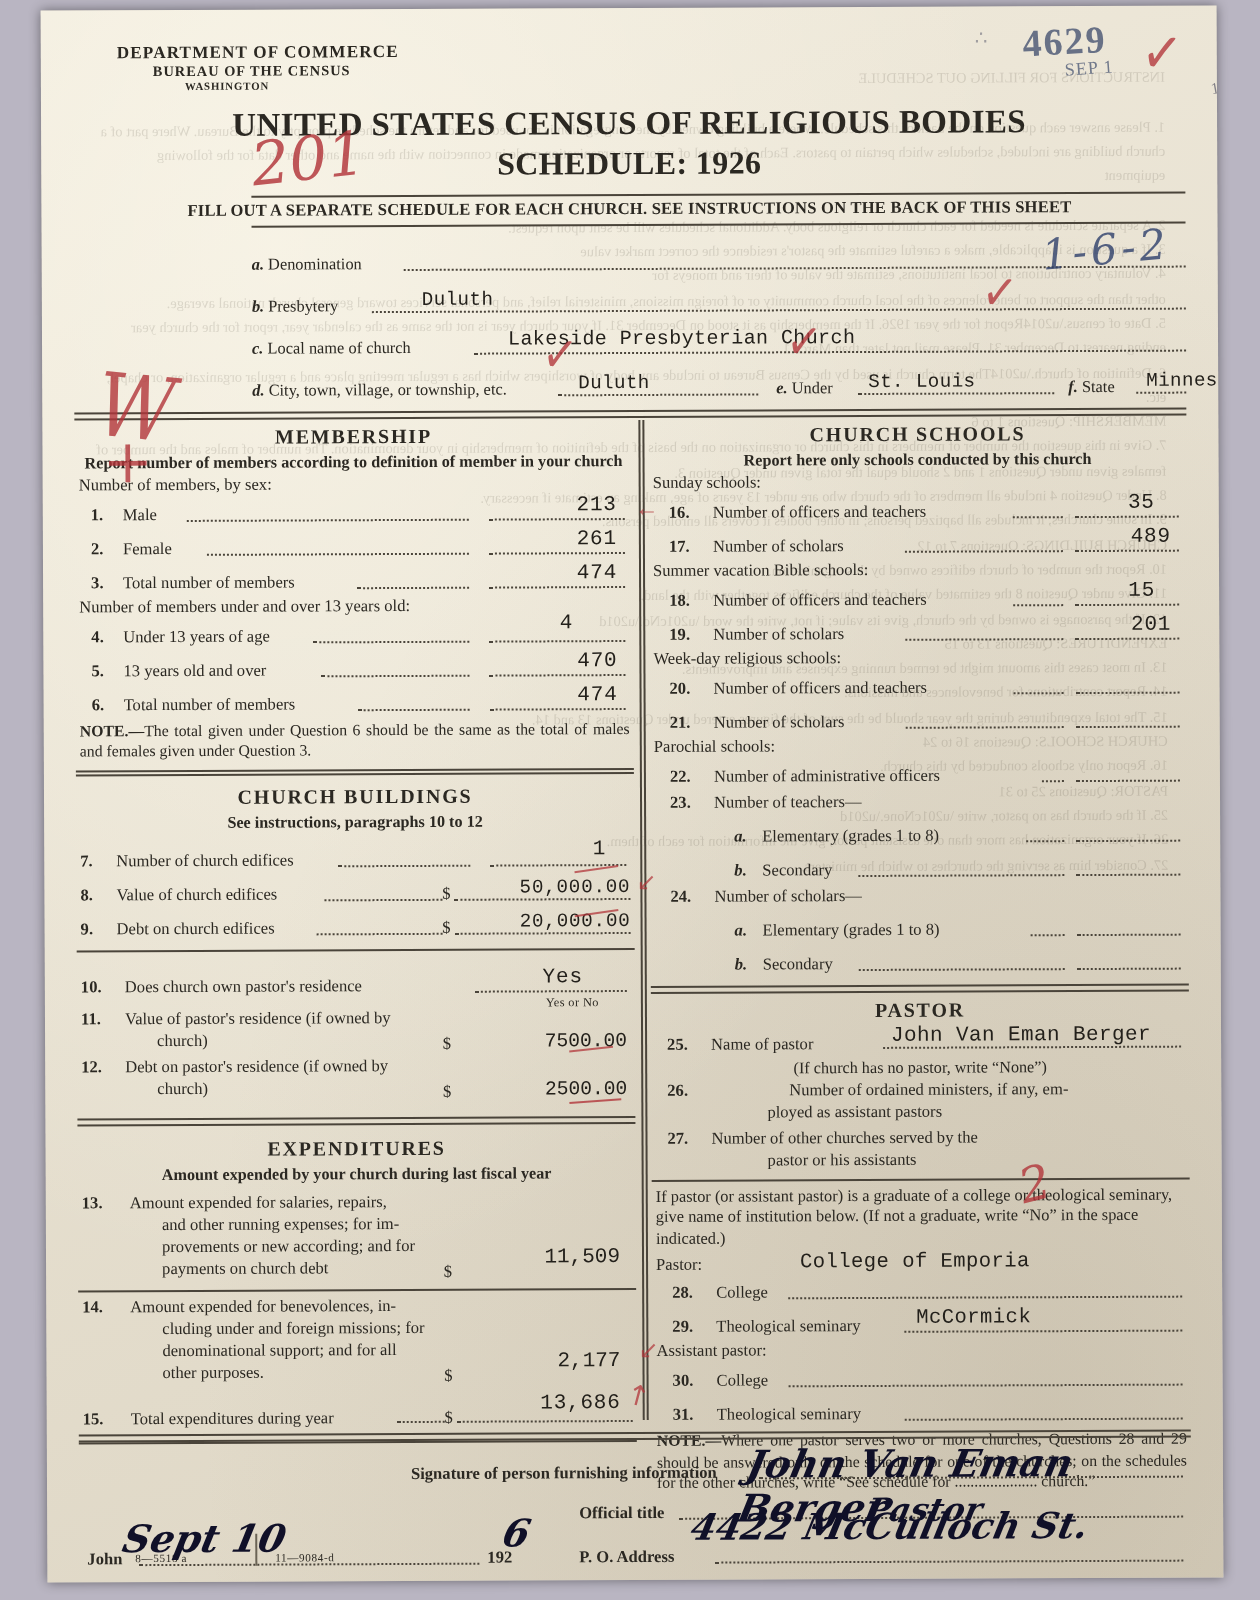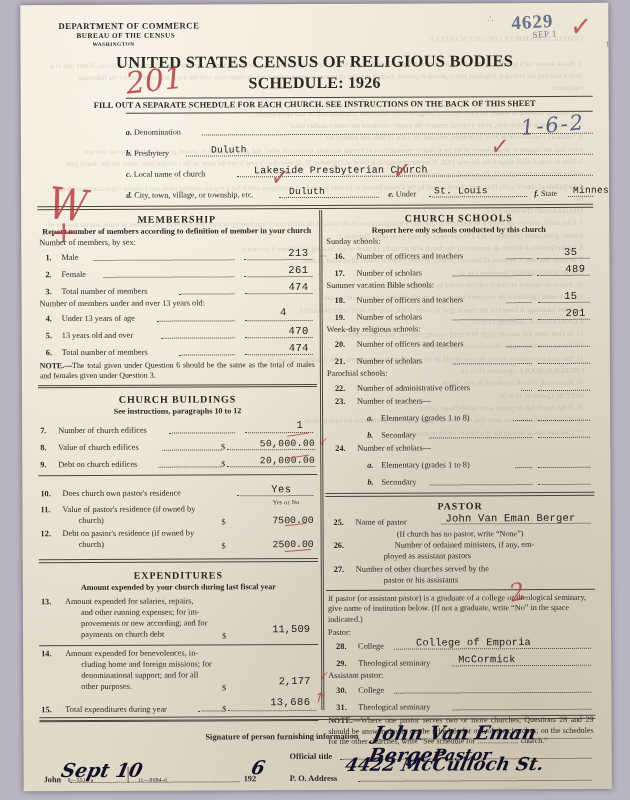--- a/index.html
+++ b/index.html
@@ -351,21 +351,21 @@
           <span style="position:absolute;right:92px;bottom:1px;">$</span>
           <span class="ansline" style="position:absolute;width:88px;right:2px;bottom:3px;"></span>
           <span class="amt" style="position:absolute;right:8px;bottom:8px;">11,509</span>
         </div>
 
         <div class="hr" style="margin-top:1px;"></div>
 
         <div class="multi" style="margin-top:3px;height:47px;">
           <span class="num" style="position:absolute;left:2px;top:0;">14.</span>
           <span style="position:absolute;left:26px;top:0;">Amount expended for benevolences, in-</span>
-          <span style="position:absolute;left:42px;top:11px;">cluding home and foreign missions; for</span>
+          <span style="position:absolute;left:42px;top:11px;">cluding under and foreign missions; for</span>
           <span style="position:absolute;left:42px;top:22px;">denominational support; and for all</span>
           <span style="position:absolute;left:42px;top:33px;">other purposes.</span>
           <span class="lead" style="position:absolute;left:114px;right:96px;bottom:3px;"></span>
           <span style="position:absolute;right:92px;bottom:1px;">$</span>
           <span class="ansline" style="position:absolute;width:88px;right:2px;bottom:3px;"></span>
           <span class="amt" style="position:absolute;right:8px;bottom:8px;">2,177</span>
         </div>
 
         <div class="q" style="margin-top:3px;">
           <span class="num" style="left:2px;">15.</span>
@@ -517,21 +517,21 @@
         <div class="hr" style="margin-top:2px;"></div>
 
         <div class="inst">If pastor (or assistant pastor) is a graduate of a college or theological seminary, give name of institution below. (If not a graduate, write “No” in the space indicated.)</div>
 
         <div class="grouplab">Pastor:</div>
 
         <div class="q" style="height:16px;">
           <span class="num" style="left:10px;">28.</span>
           <span class="txt" style="left:32px;">College</span>
           <span class="lead" style="left:68px;right:4px;"></span>
-          <span class="idval" style="left:74px;bottom:4px;font-size:10.3px;margin-left:16px;">College of Emporia</span>
+          <span class="idval" style="left:74px;bottom:15px;font-size:10.3px;">College of Emporia</span>
         </div>
 
         <div class="q" style="height:17px;">
           <span class="num" style="left:10px;">29.</span>
           <span class="txt" style="left:32px;">Theological seminary</span>
           <span class="lead" style="left:126px;right:4px;"></span>
           <span class="idval" style="left:132px;bottom:4px;font-size:10.3px;">McCormick</span>
         </div>
 
         <div class="grouplab">Assistant pastor:</div>

